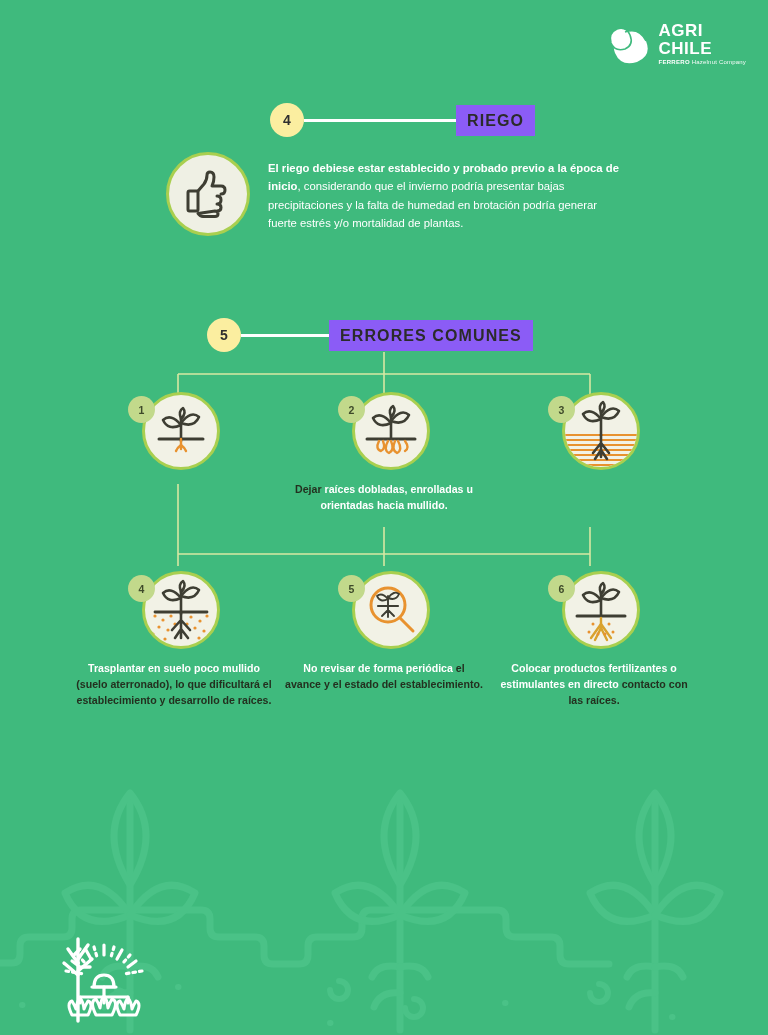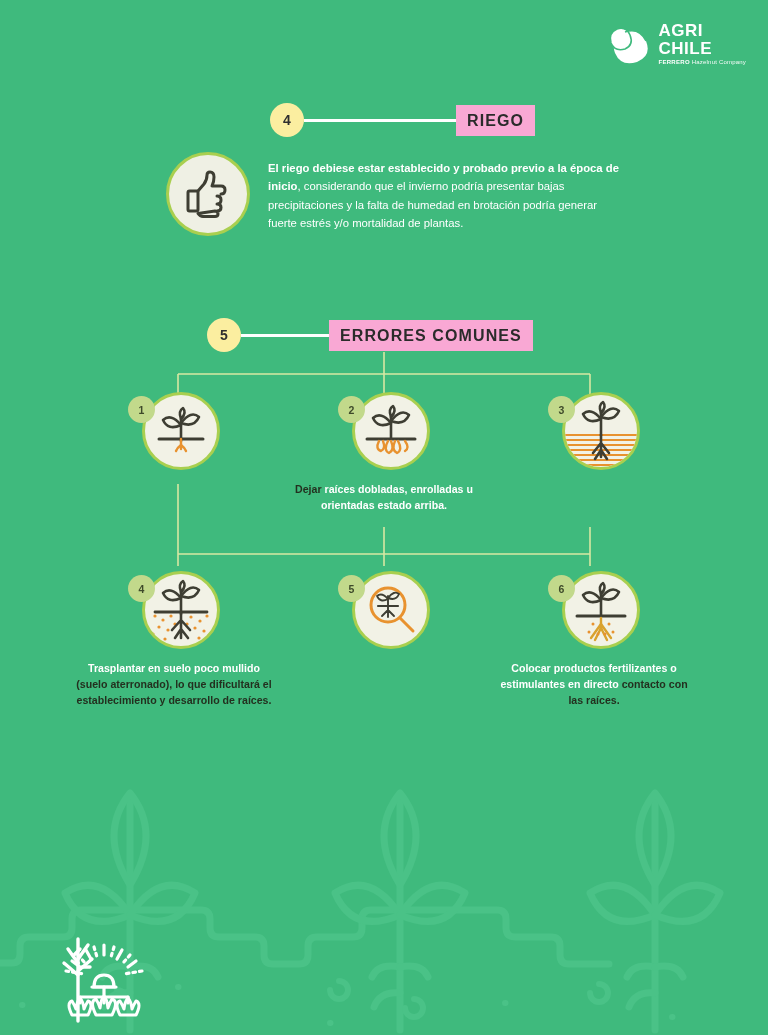--- a/index.html
+++ b/index.html
@@ -70,21 +70,21 @@
     justify-content: center;
     flex: 0 0 auto;
     z-index: 3;
   }
   .sec-rule {
     height: 3px;
     background: #ffffff;
     flex: 0 0 auto;
   }
   .sec-title {
-    background: #f9a8d4;
+    background: #8b5cf6;
     color: #2b2b2b;
     font-weight: bold;
     font-size: 16px;
     letter-spacing: 1.1px;
     padding: 7px 11px 6px 11px;
     flex: 0 0 auto;
     z-index: 3;
   }
   .sec-icon {
     position: absolute;
@@ -374,21 +374,21 @@
             <g fill="none" stroke="#e8922f" stroke-width="2.4" stroke-linecap="round">
               <path d="M24 46 q-4 8 2 10 q5 -2 2 -10"></path>
               <path d="M33 46 q-5 9 1 12 q6 -3 2 -12"></path>
               <path d="M43 46 q5 9 -1 12 q-6 -3 -2 -12"></path>
               <path d="M50 46 q5 7 0 10"></path>
             </g>
           </svg>
         </div>
         <div class="num-badge">2</div>
       </div>
-      <div class="err-cap"><span>Dejar </span><span class="hl">raíces dobladas, enrolladas u orientadas estado arriba.</span></div>
+      <div class="err-cap"><span>Dejar </span><span class="hl">raíces dobladas, enrolladas u orientadas hacia mullido.</span></div>
     </div>
 
     <div class="err-item">
       <div class="icon-wrap">
         <div class="icon-circle">
           <svg width="72" height="72" viewBox="0 0 72 72">
             <g stroke="#e8922f" stroke-width="2.2" fill="none">
               <path d="M0 40 L72 40 M0 45 L72 45 M0 50 L72 50 M0 55 L72 55 M0 60 L72 60 M0 65 L72 65 M0 70 L72 70"></path>
             </g>
             <g fill="none" stroke="#3e3e33" stroke-width="2.6" stroke-linecap="round" stroke-linejoin="round">
@@ -459,20 +459,21 @@
               <path d="M33 22 L33 32"></path>
               <path d="M33 25 q-6 -7 -11 -3 q3 7 11 3 z"></path>
               <path d="M33 24 q6 -8 11 -4 q-3 7 -11 4 z"></path>
               <path d="M23 32 L43 32" stroke-width="2.2"></path>
               <path d="M33 32 L33 43 M33 36 L27 42 M33 36 L39 42"></path>
             </g>
           </svg>
         </div>
         <div class="num-badge">5</div>
       </div>
+      <div class="err-cap"><span class="hl">No revisar de forma periódica</span><span> el avance y el estado del establecimiento.</span></div>
     </div>
 
     <div class="err-item">
       <div class="icon-wrap">
         <div class="icon-circle">
           <svg width="72" height="72" viewBox="0 0 72 72">
             <g fill="none" stroke="#3e3e33" stroke-width="2.6" stroke-linecap="round" stroke-linejoin="round">
               <path d="M36 20 L36 42"></path>
               <path d="M36 26 q-10 -12 -18 -5 q5 11 18 5 z"></path>
               <path d="M36 24 q10 -13 18 -6 q-5 11 -18 6 z"></path>

